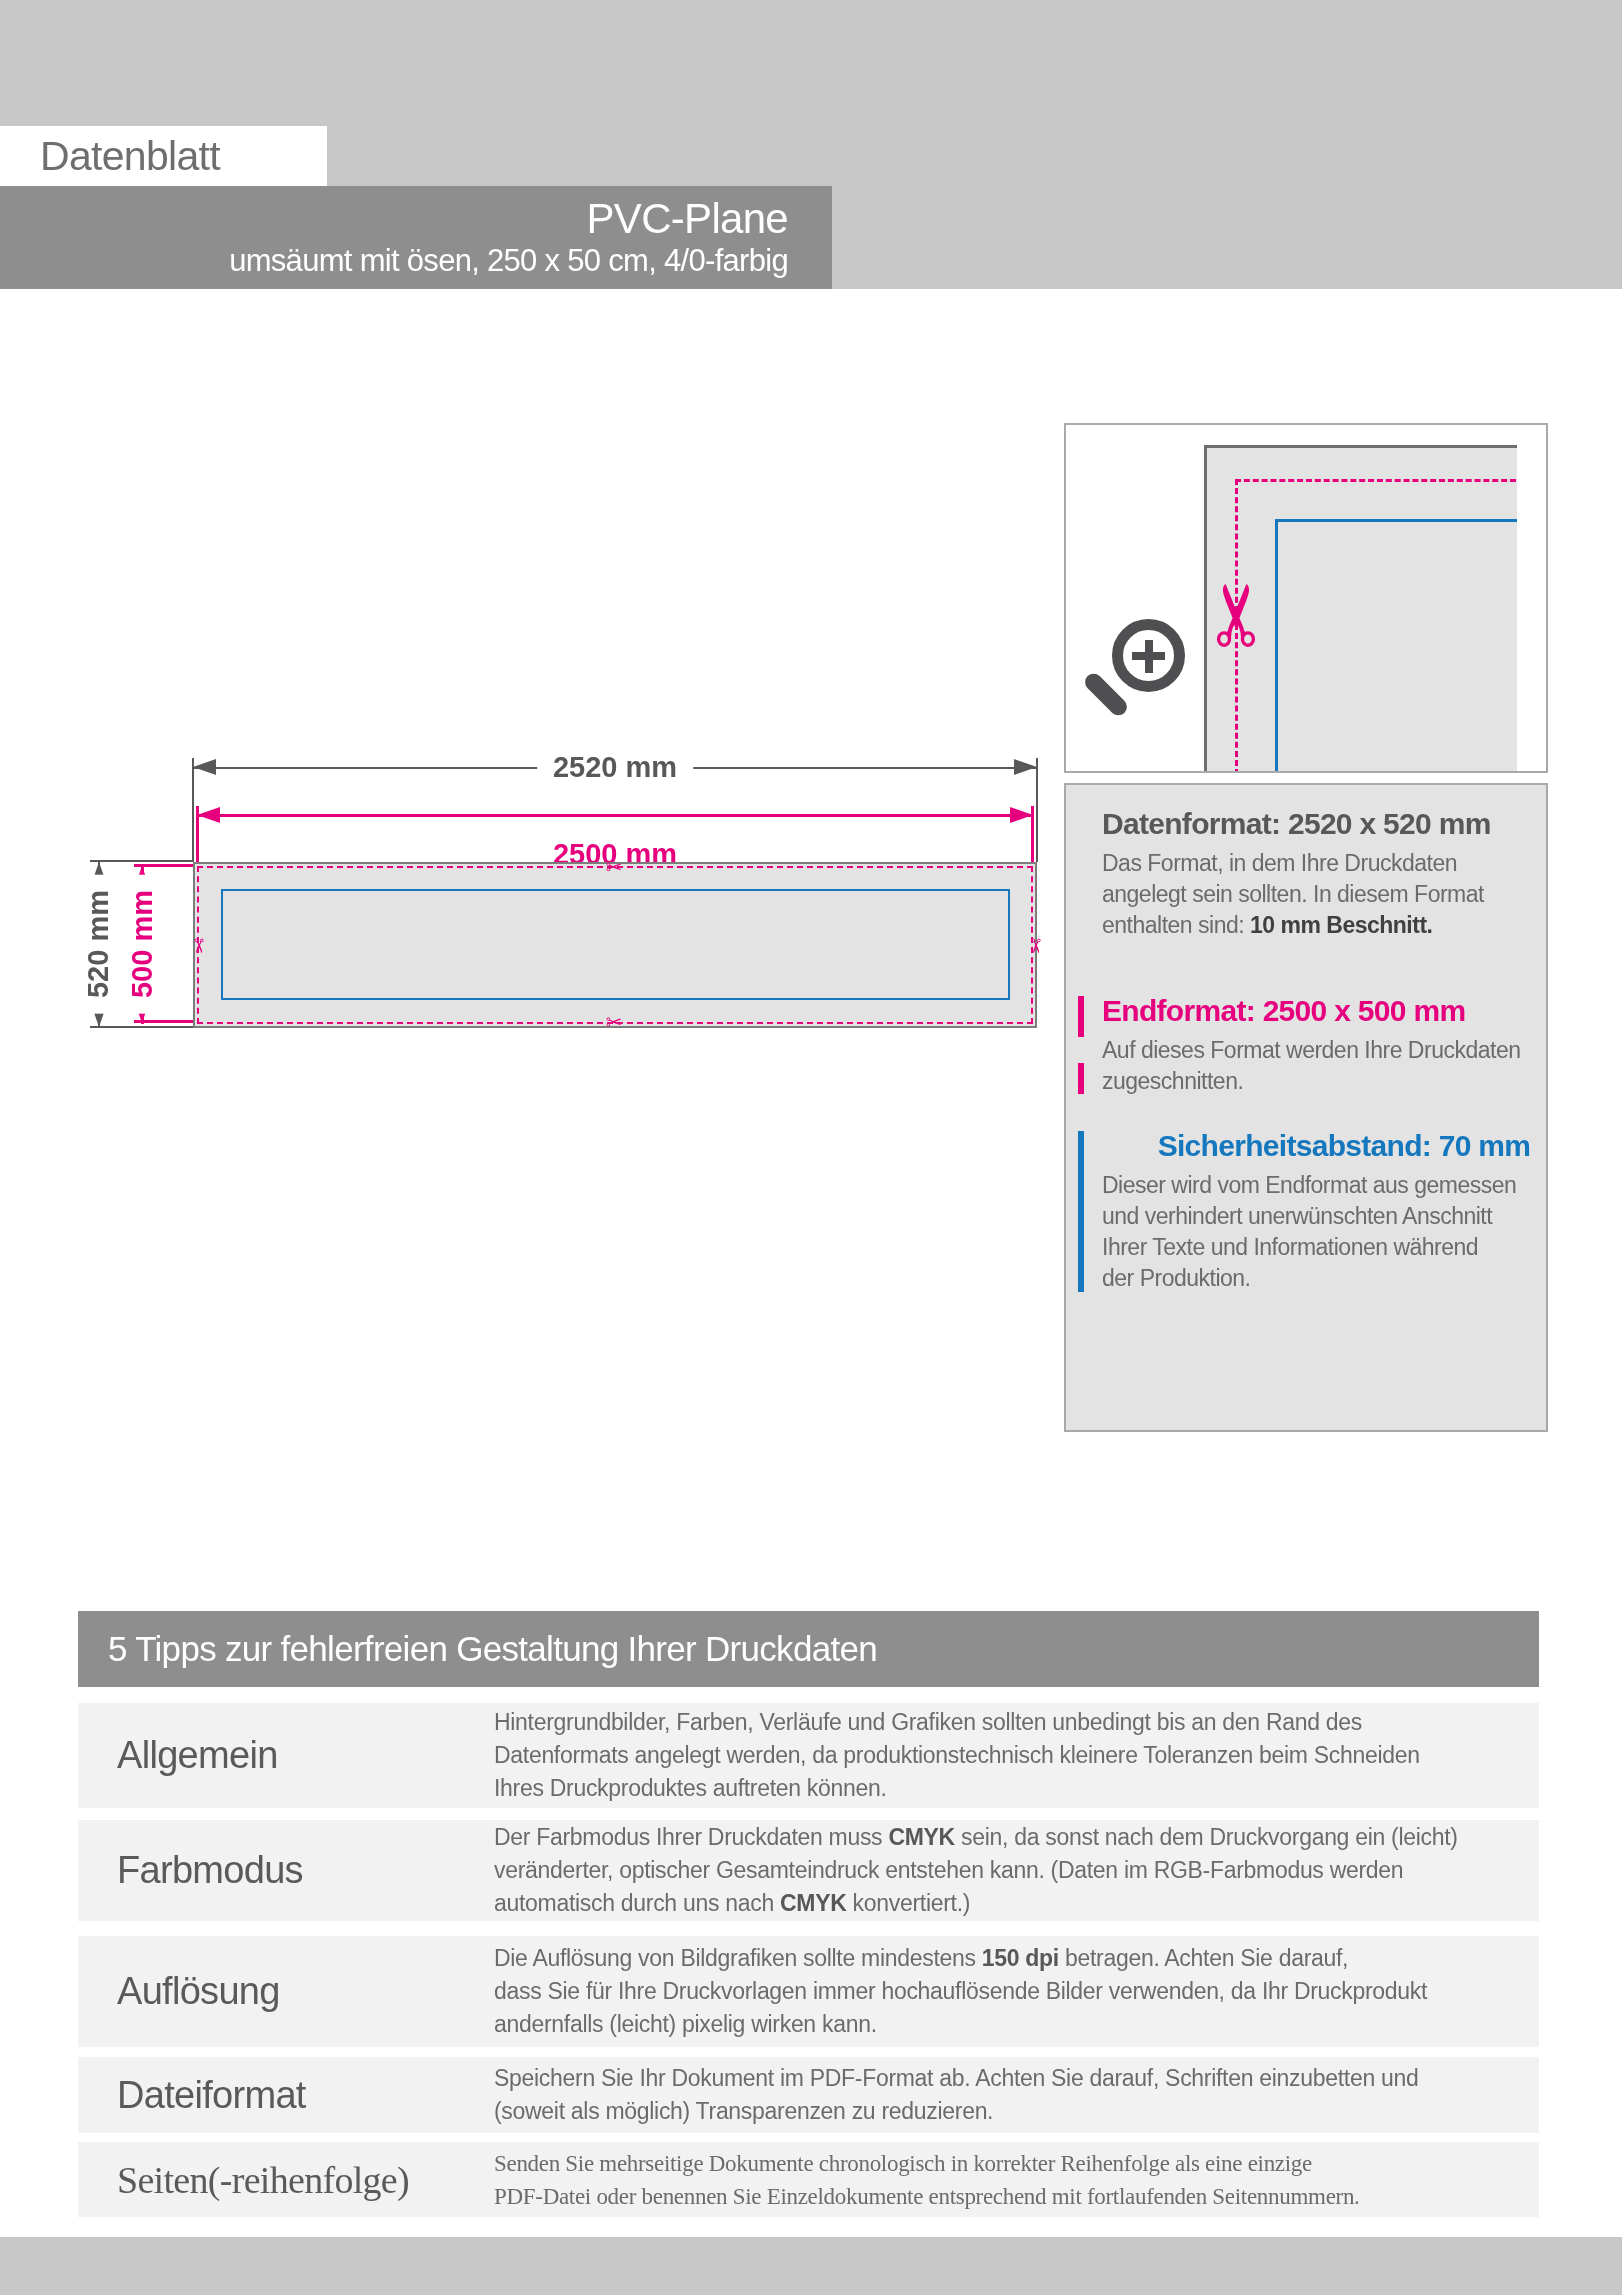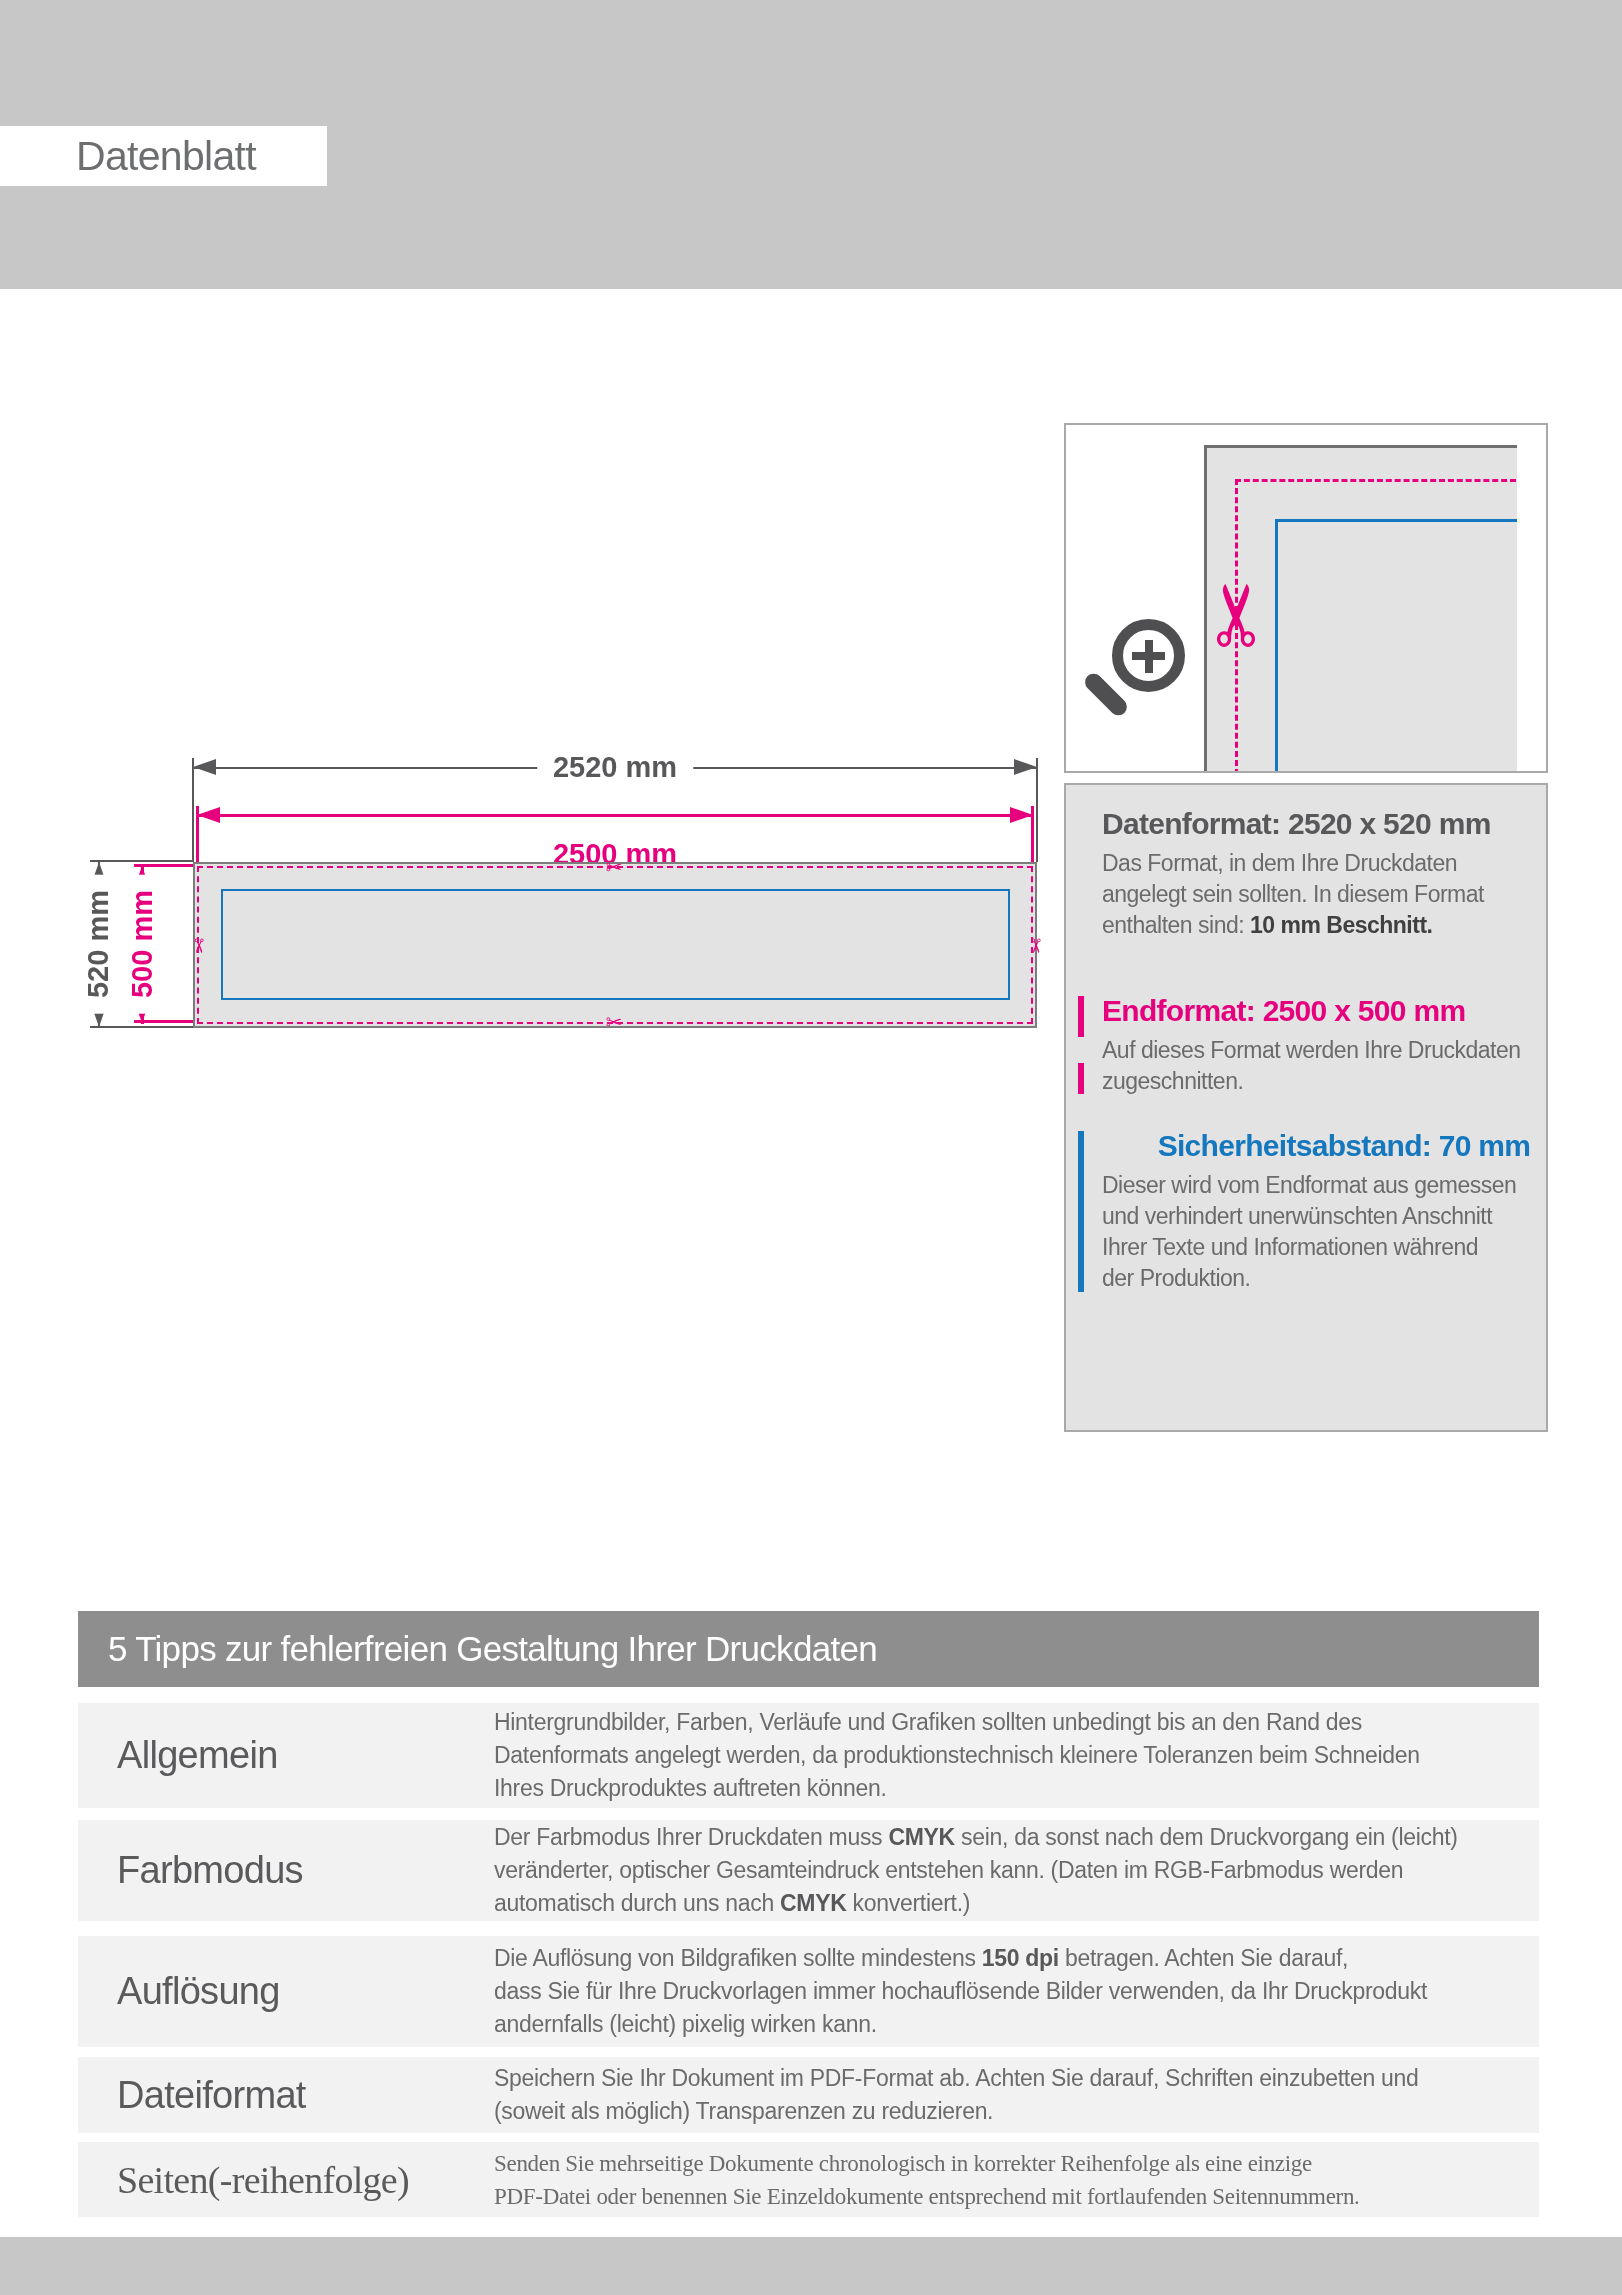--- a/index.html
+++ b/index.html
@@ -5,21 +5,21 @@
 <style>
   html,body{margin:0;padding:0;background:#ffffff;}
   #page{position:relative;width:1623px;height:2295px;background:#ffffff;overflow:hidden;
         font-family:"Liberation Sans",sans-serif;color:#58585a;}
   .abs{position:absolute;}
 
   
   .top-band{left:0;top:0;width:1623px;height:289px;background:#c7c7c7;}
   .datenblatt-box{left:0;top:126px;width:327px;height:60px;background:#ffffff;
                   display:flex;align-items:center;}
-  .datenblatt-box span{padding-left:76px;font-size:41px;color:#6d6e70;letter-spacing:-0.7px;}
+  .datenblatt-box span{padding-left:40px;font-size:41px;color:#6d6e70;letter-spacing:-0.7px;}
   .product-bar{left:0;top:186px;width:832px;height:103px;background:#8e8e8e;
                display:flex;flex-direction:column;justify-content:center;align-items:flex-end;
                padding-right:44px;box-sizing:border-box;color:#ffffff;}
   .product-title{font-size:42px;line-height:46px;letter-spacing:-0.7px;}
   .product-subtitle{font-size:31px;line-height:37px;letter-spacing:-0.7px;}
 
   
   .line{position:absolute;background:#58585a;}
   .line.mag{background:#e6007e;}
   .outer-rect{left:193px;top:862px;width:844px;height:166px;background:#e3e3e3;
@@ -91,20 +91,24 @@
   .footer-band{left:0;top:2237px;width:1623px;height:59px;background:#c7c7c7;}
 </style>
 </head>
 <body>
 
 <div id="page">
 
   <div class="abs top-band"></div>
   <div class="abs datenblatt-box">
     <span>Datenblatt</span>
+  </div>
+  <div class="abs product-bar">
+    <div class="product-title">PVC-Plane</div>
+    <div class="product-subtitle">umsäumt mit ösen, 250 x 50 cm, 4/0-farbig</div>
   </div>
 
   <div>
 
     <div class="line abs" style="left:192px;top:758px;width:2px;height:104px;"></div>
     <div class="line abs" style="left:1036px;top:758px;width:2px;height:104px;"></div>
     <div class="line mag abs" style="left:196px;top:806px;width:2.6px;height:64px;"></div>
     <div class="line mag abs" style="left:1031px;top:806px;width:2.6px;height:64px;"></div>
     <div class="line abs" style="left:90px;top:860px;width:103px;height:2px;"></div>
     <div class="line abs" style="left:90px;top:1026px;width:103px;height:2px;"></div>

